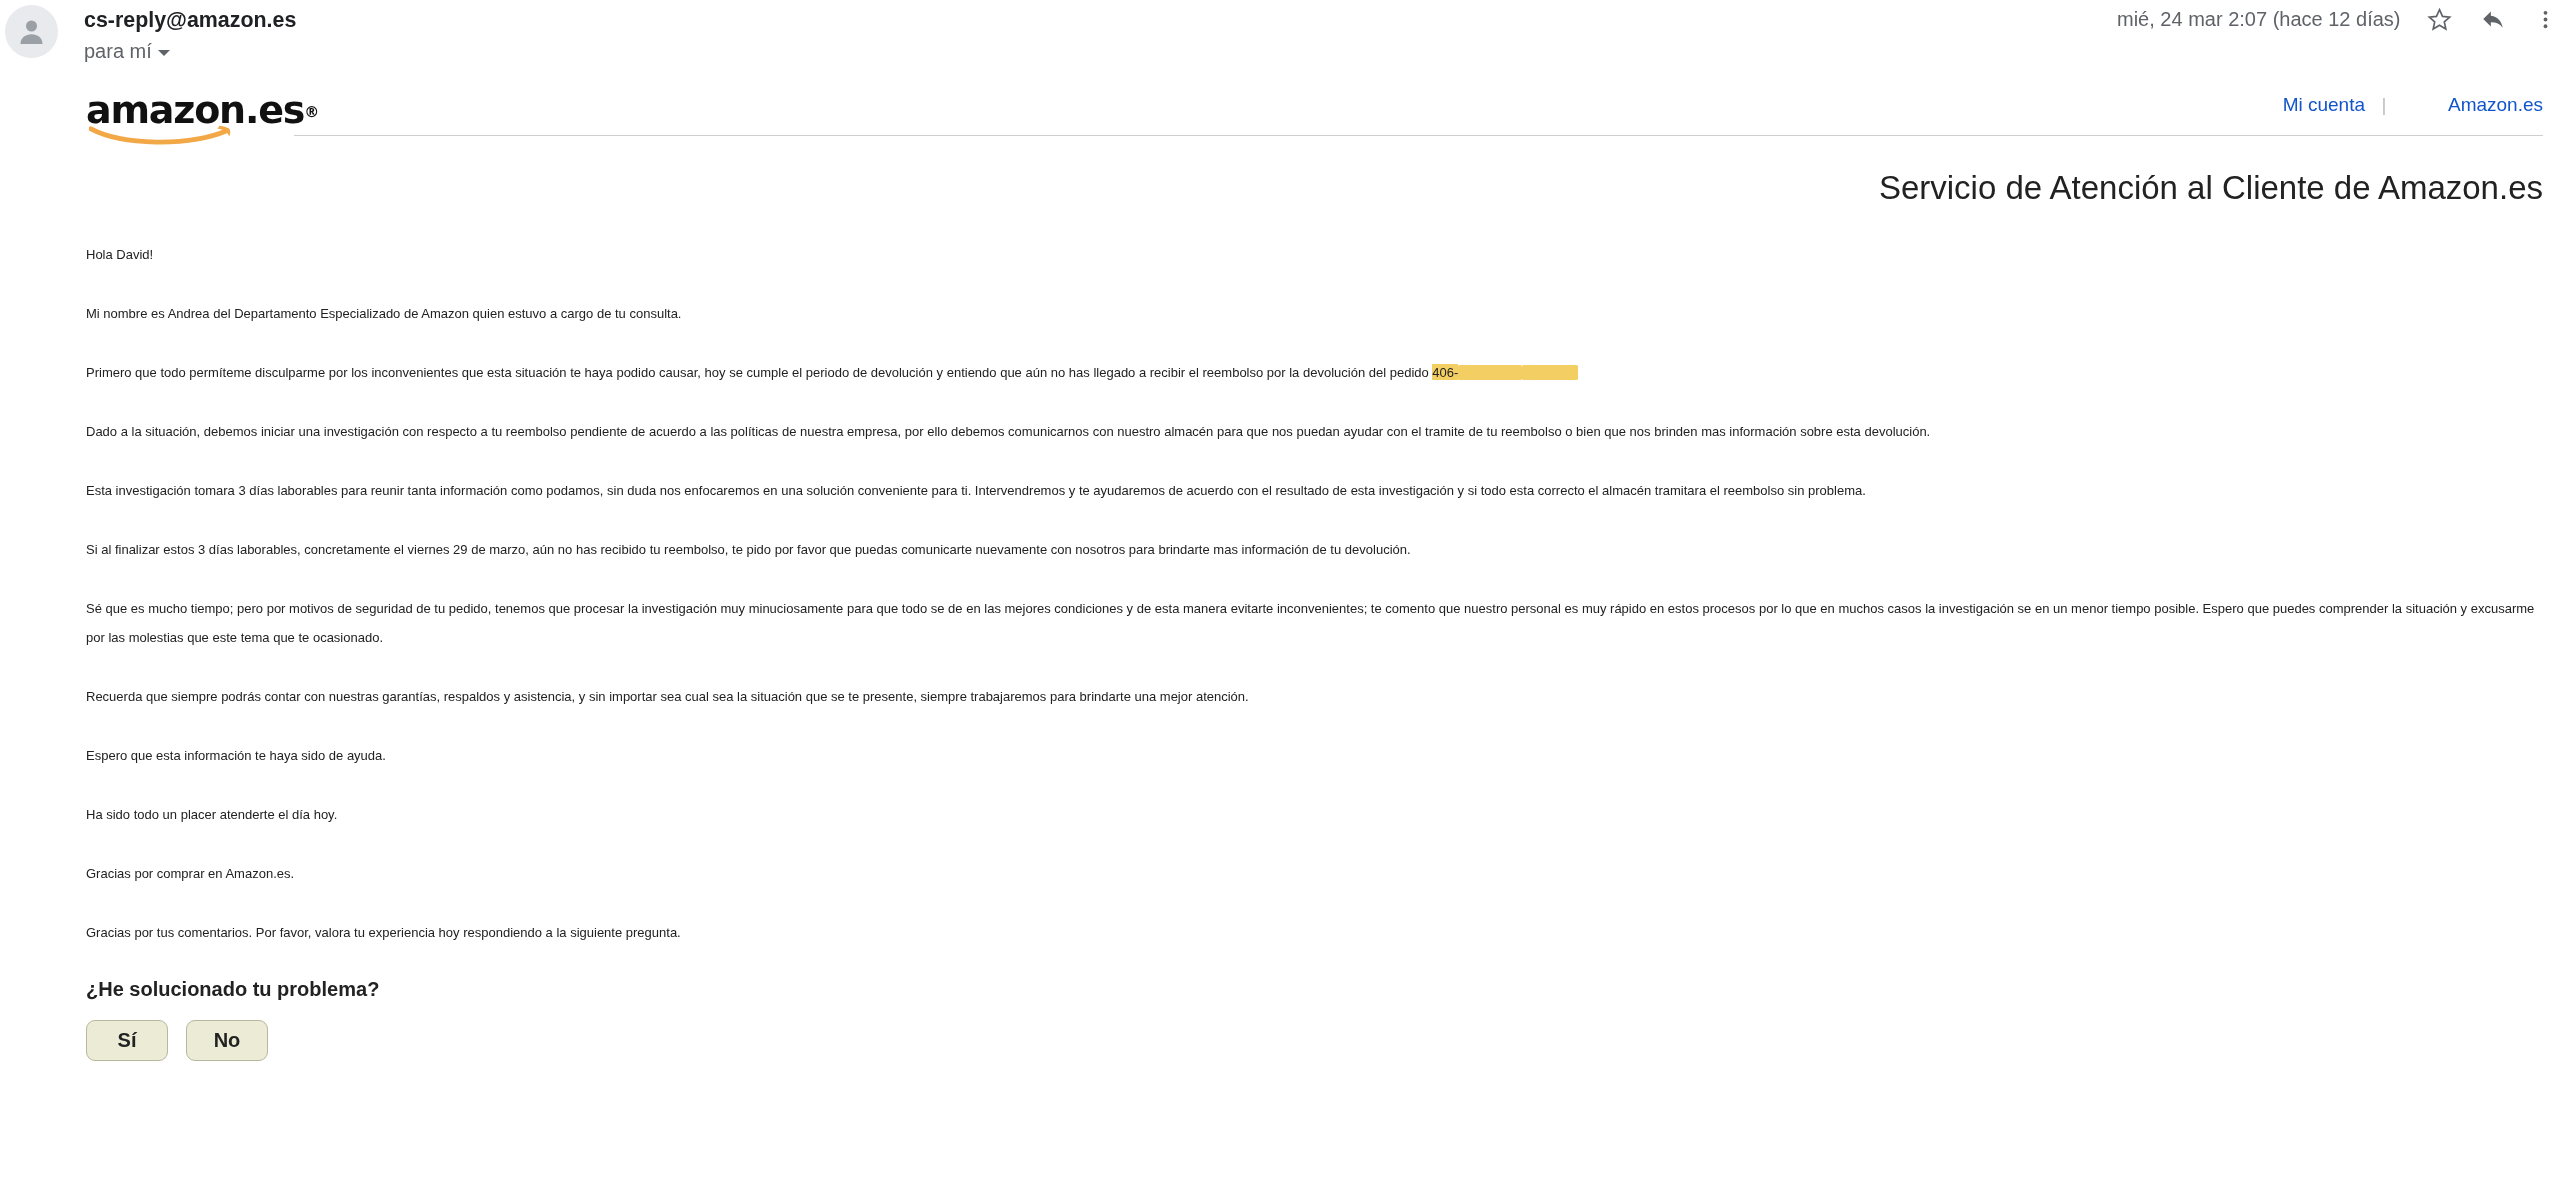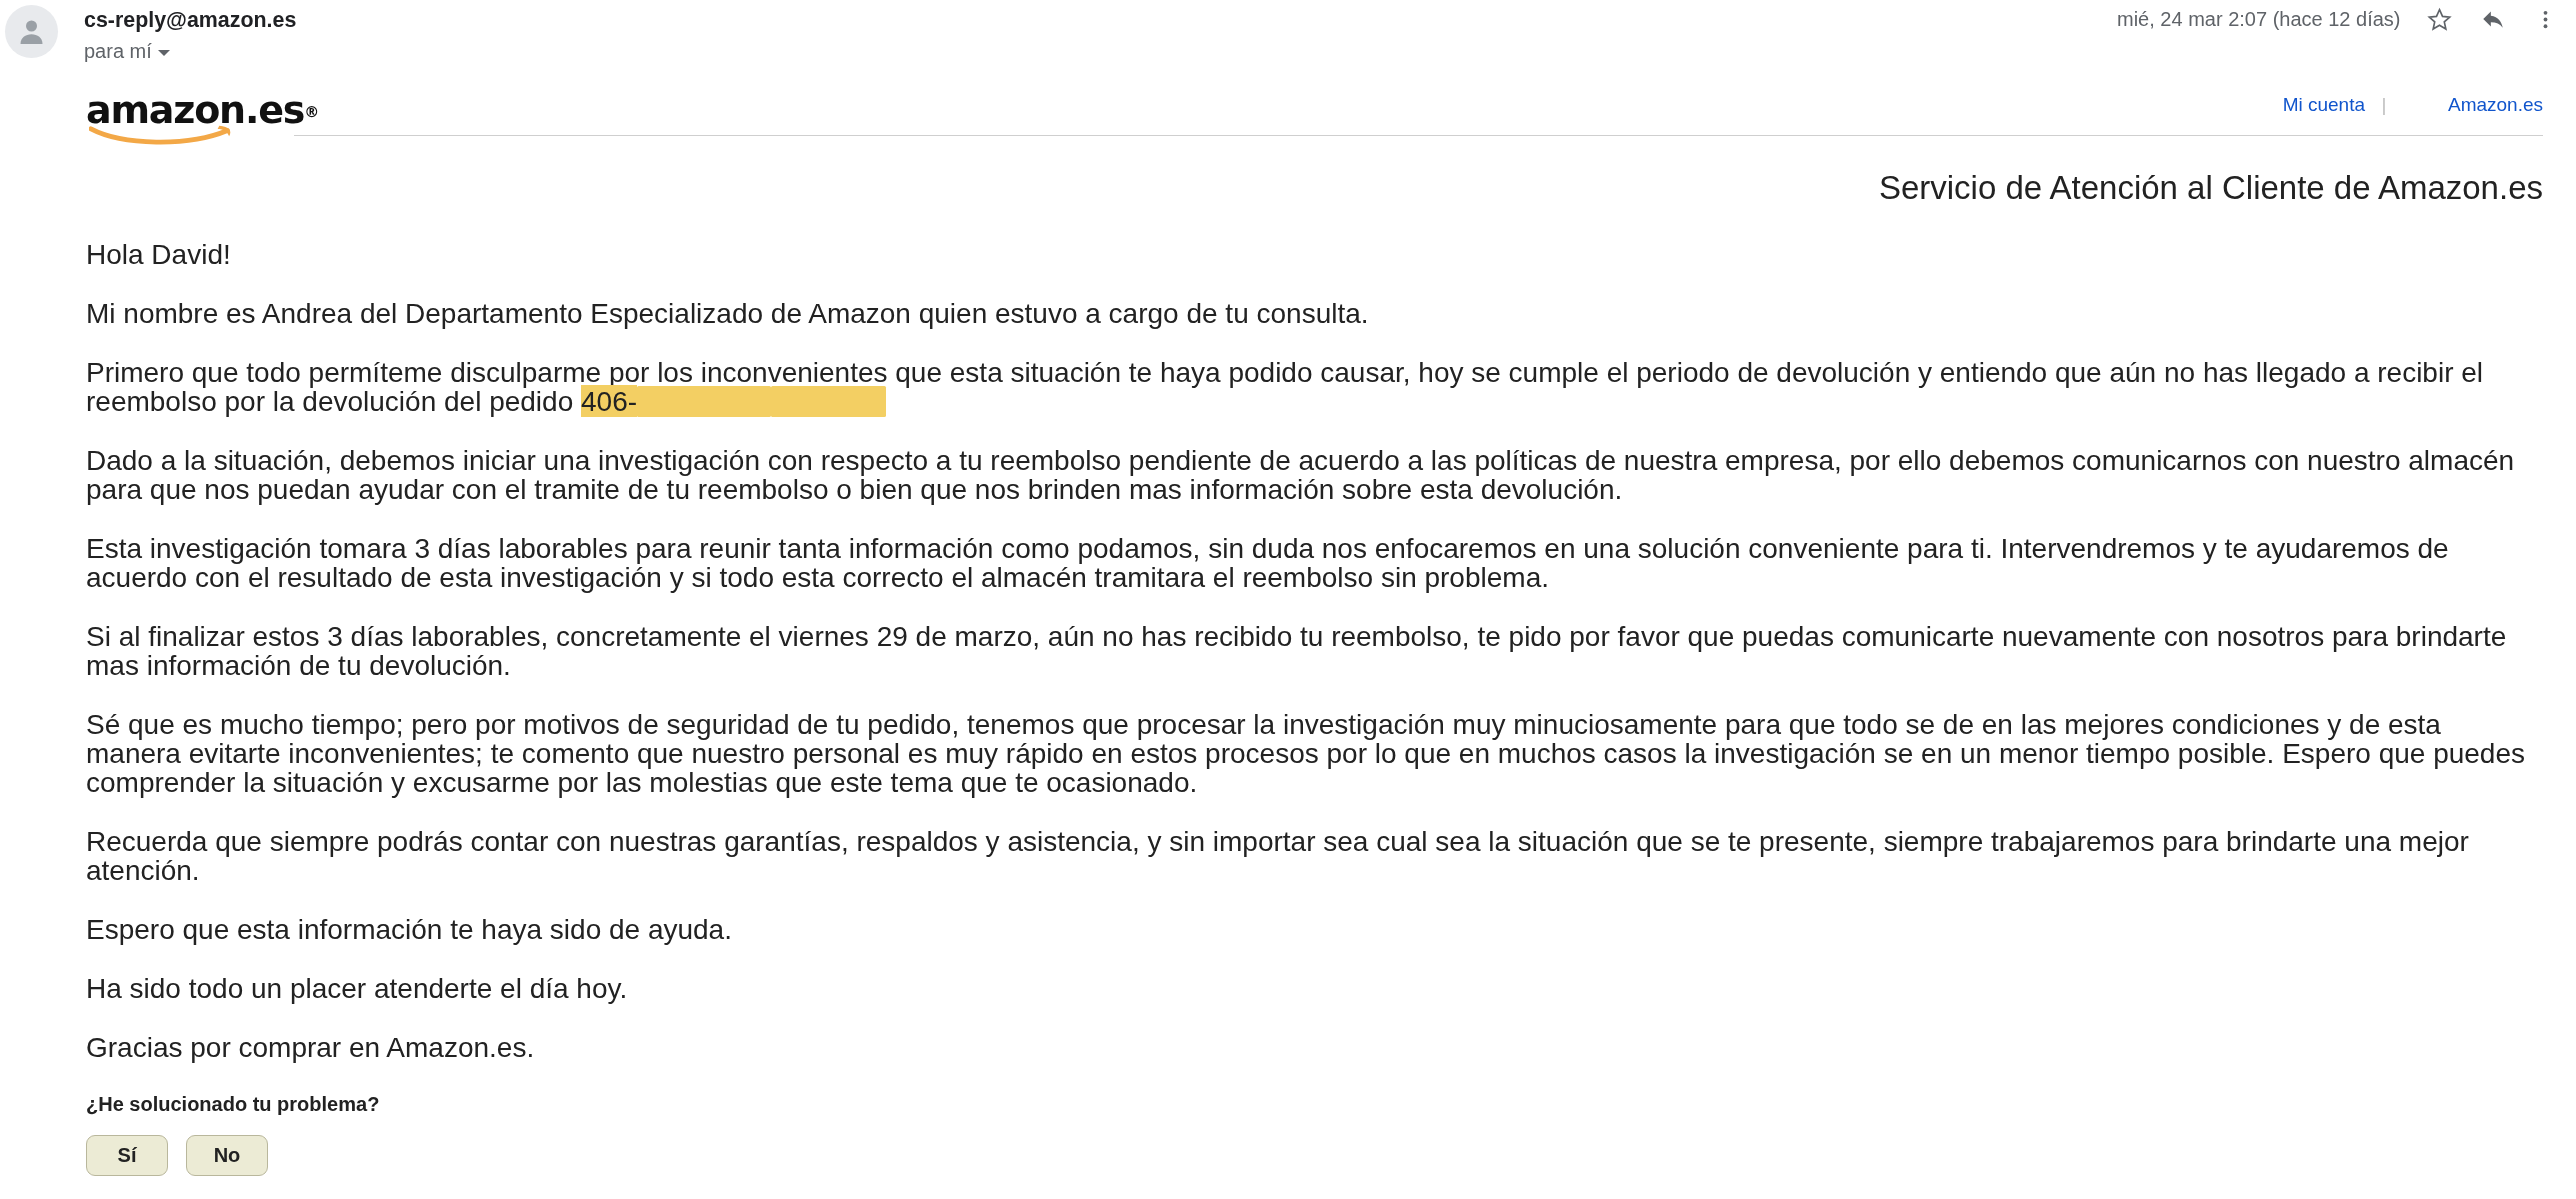--- a/index.html
+++ b/index.html
@@ -154,21 +154,21 @@
   .service-title {
     text-align: right;
     font-size: 33px;
     color: #222222;
     line-height: 38px;
     margin: 1.6px 0 33px 0;
     font-weight: normal;
   }
 
   p.para {
-    font-size: 28px;
+    font-size: 13px;
     line-height: 29px;
     margin: 0 0 30px 0;
     color: #222222;
   }
 
   .redact {
     background: #f3cf63;
     color: transparent;
     border-radius: 1.6px;
     padding: 0 1.6px;
@@ -285,20 +285,21 @@
   </p>
 
   <p class="para">Dado a la situación, debemos iniciar una investigación con respecto a tu reembolso pendiente de acuerdo a las políticas de nuestra empresa, por ello debemos comunicarnos con nuestro almacén para que nos puedan ayudar con el tramite de tu reembolso o bien que nos brinden mas información sobre esta devolución.</p>
   <p class="para">Esta investigación tomara 3 días laborables para reunir tanta información como podamos, sin duda nos enfocaremos en una solución conveniente para ti. Intervendremos y te ayudaremos de acuerdo con el resultado de esta investigación y si todo esta correcto el almacén tramitara el reembolso sin problema.</p>
   <p class="para">Si al finalizar estos 3 días laborables, concretamente el viernes 29 de marzo, aún no has recibido tu reembolso, te pido por favor que puedas comunicarte nuevamente con nosotros para brindarte mas información de tu devolución.</p>
   <p class="para">Sé que es mucho tiempo; pero por motivos de seguridad de tu pedido, tenemos que procesar la investigación muy minuciosamente para que todo se de en las mejores condiciones y de esta manera evitarte inconvenientes; te comento que nuestro personal es muy rápido en estos procesos por lo que en muchos casos la investigación se en un menor tiempo posible. Espero que puedes comprender la situación y excusarme por las molestias que este tema que te ocasionado.</p>
   <p class="para">Recuerda que siempre podrás contar con nuestras garantías, respaldos y asistencia, y sin importar sea cual sea la situación que se te presente, siempre trabajaremos para brindarte una mejor atención.</p>
   <p class="para">Espero que esta información te haya sido de ayuda.</p>
   <p class="para">Ha sido todo un placer atenderte el día hoy.</p>
   <p class="para">Gracias por comprar en Amazon.es.</p>
+  <p class="para">Gracias por tus comentarios. Por favor, valora tu experiencia hoy respondiendo a la siguiente pregunta.</p>
 
   <div class="question">¿He solucionado tu problema?</div>
 
   <div class="feedback-buttons">
     <button class="fb-btn">Sí</button>
     <button class="fb-btn">No</button>
   </div>
 
 </div>
 

